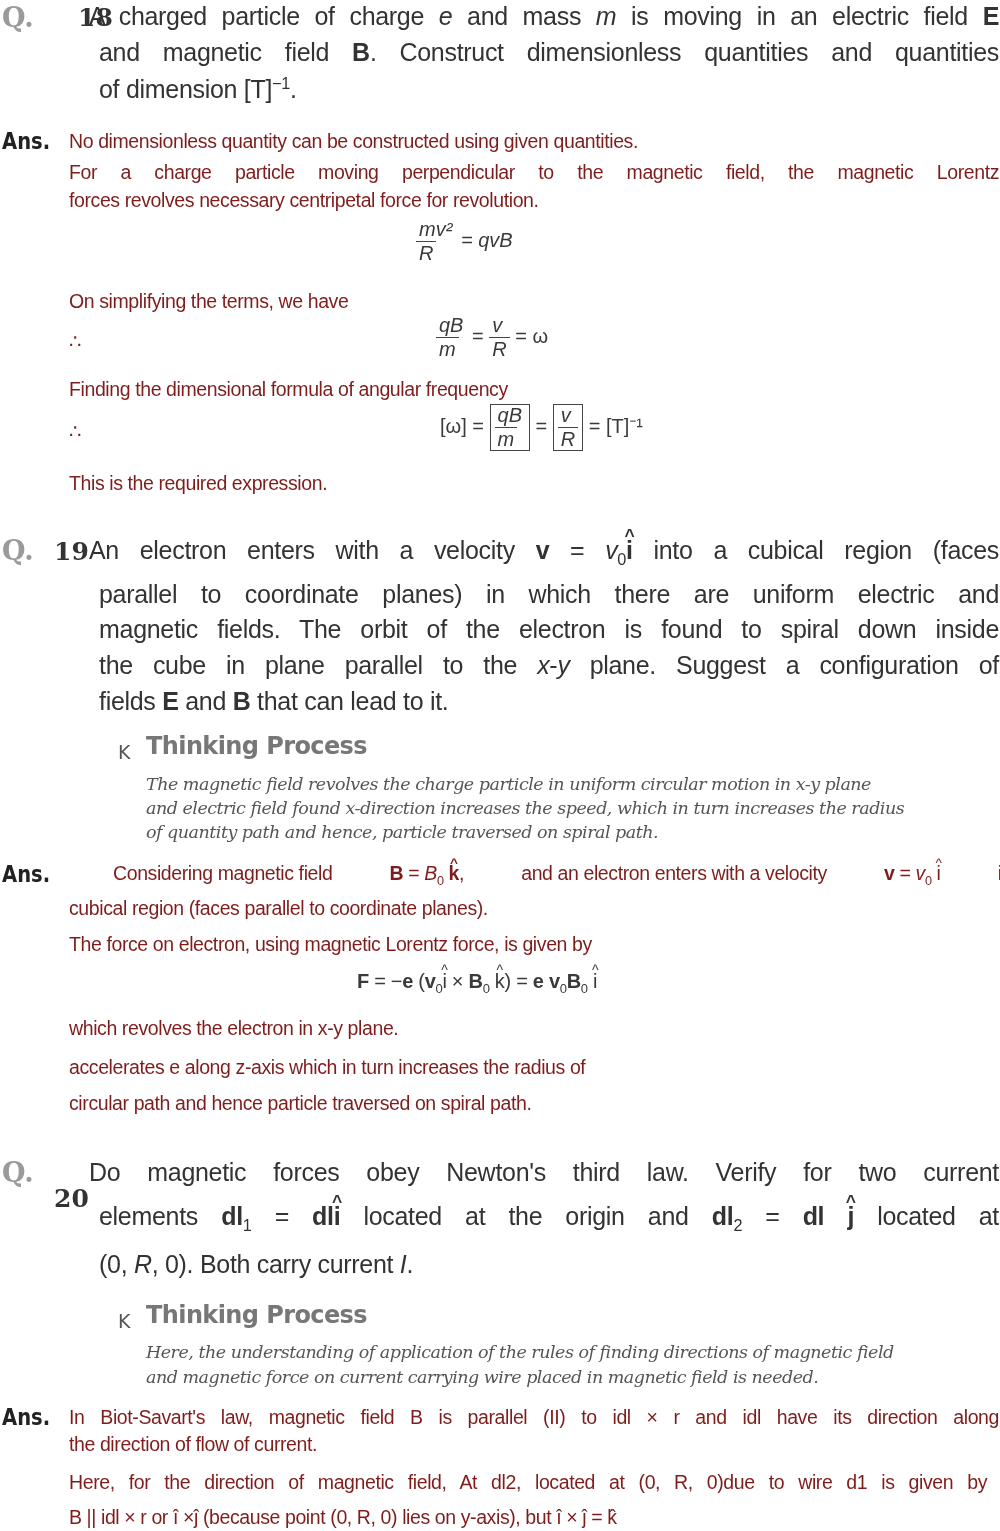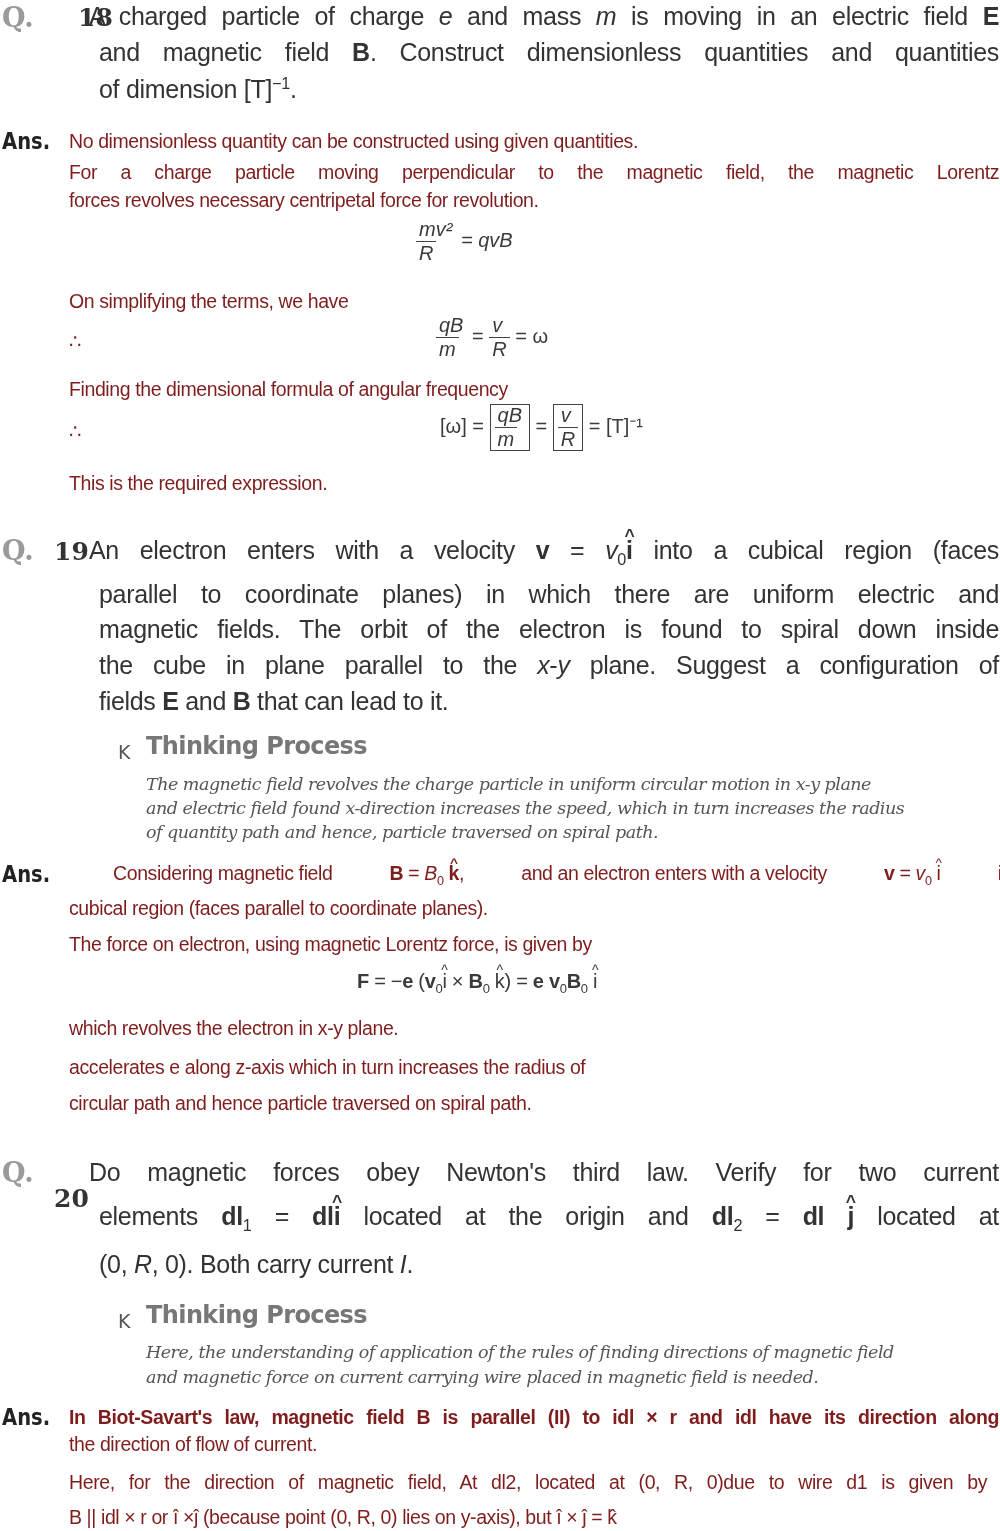--- a/index.html
+++ b/index.html
@@ -127,16 +127,16 @@
   <div class="qline" style="left:99px;top:1202px;width:900px;text-align:justify;text-align-last:justify;white-space:normal;">elements <span class="b">dl</span><sub>1</sub> = <span class="b">dl</span><span class="hat b">i</span> located at the origin and <span class="b">dl</span><sub>2</sub> = <span class="b">dl</span> <span class="hat b">j</span> located at</div>
   <div class="qline" style="left:99px;top:1250px;">(0, <span class="it">R</span>, 0). Both carry current <span class="it">I</span>.</div>
 </div>
 
 <span class="abs tp-k" style="left:118px;top:1310px;">K</span>
 <span class="abs tp-title" style="left:146px;top:1301px;">Thinking Process</span>
 <div class="tp-text" style="left:146px;top:1342px;">Here, the understanding of application of the rules of finding directions of magnetic field</div>
 <div class="tp-text" style="left:146px;top:1367px;">and magnetic force on current carrying wire placed in magnetic field is needed.</div>
 
 <span class="abs ans-label" style="left:2px;top:1404px;">Ans.</span>
-<div class="atext just" style="left:69px;top:1406px;width:930px;font-weight:bold;">In Biot-Savart's law, magnetic field B is parallel (II) to idl × r and idl have its direction along</div>
+<div class="atext just" style="left:69px;top:1406px;width:930px;">In Biot-Savart's law, magnetic field B is parallel (II) to idl × r and idl have its direction along</div>
 <div class="atext" style="left:69px;top:1433px;">the direction of flow of current.</div>
 <div class="atext just" style="left:69px;top:1471px;width:918px;">Here, for the direction of magnetic field, At dl2, located at (0, R, 0)due to wire d1 is given by</div>
 <div class="atext" style="left:69px;top:1506px;">B || idl × r or î ×ĵ  (because point (0, R, 0) lies on y-axis), but î × ĵ = k̂</div>
 
 </body></html>

